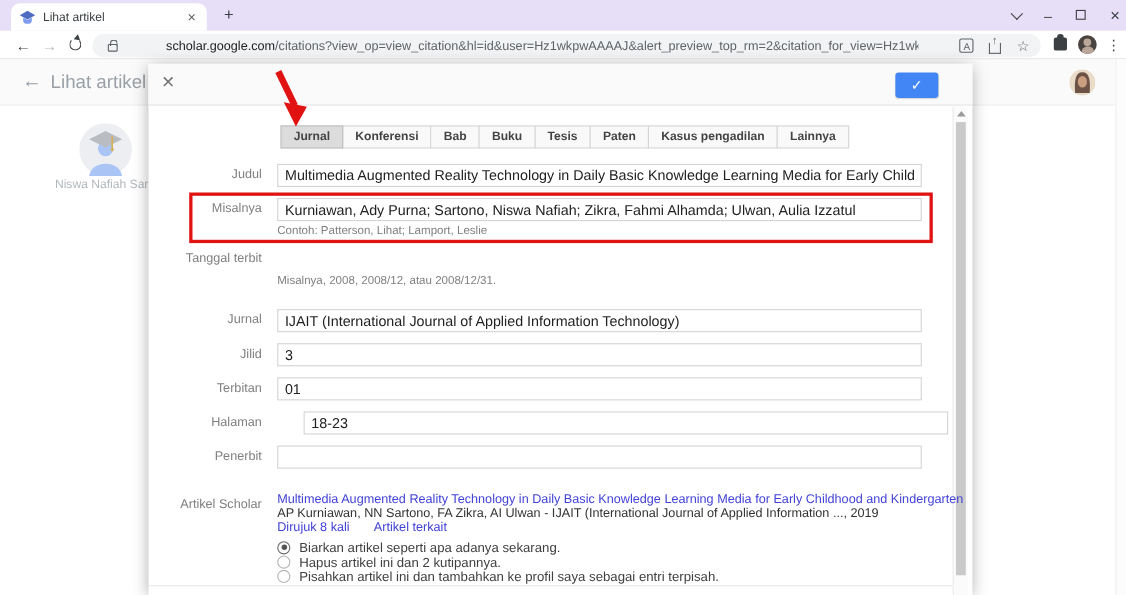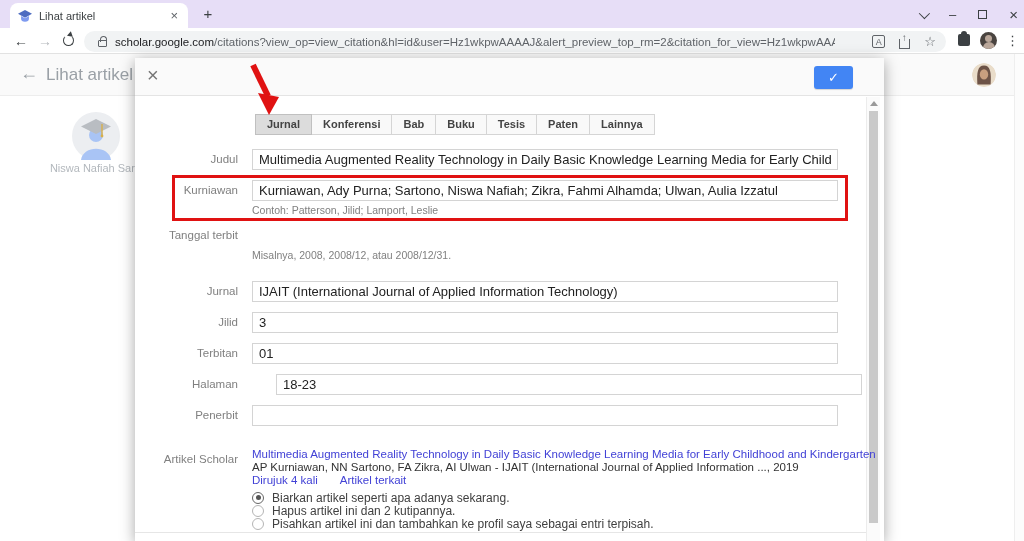--- a/index.html
+++ b/index.html
@@ -26,21 +26,21 @@
   .navicon.disabled { color:#b6b9bd; }
   #refresh-icon { position:absolute; left:63px; top:35px; width:11px; height:11px; border:1.6px solid #3c4043;
     border-radius:50%; border-top-color:transparent; }
   #refresh-icon::after { content:""; position:absolute; right:-3px; top:-3px; border:3px solid transparent; border-left:5px solid #3c4043; transform:rotate(40deg); }
   #omnibox { position:absolute; left:84px; top:31px; width:862px; height:21px; background:#f1f3f4; border-radius:11px;
     display:flex; align-items:center; padding:0 10px; }
   #lock-icon { width:9px; height:7px; border:1.2px solid #5f6368; border-radius:1px; position:relative; margin:3px 8px 0 4px; flex:none; }
   #lock-icon::before { content:""; position:absolute; left:1px; top:-5px; width:5px; height:5px; border:1.2px solid #5f6368;
     border-bottom:none; border-radius:4px 4px 0 0; }
   #url-text { font-size:11.5px; color:#5f6368; white-space:nowrap; overflow:hidden; max-width:720px; }
-  #url-domain { color:#202124; }
+  #url-domain { color:#202124;margin-left:36px; }
   .omni-right { margin-left:auto; display:flex; align-items:center; gap:14px; }
   .mini-icon { font-size:13px; color:#5f6368; line-height:1; }
   #translate-icon { width:13px; height:13px; border:1.2px solid #5f6368; border-radius:2px; font-size:9px; color:#5f6368;
     text-align:center; line-height:12px; }
   #share-icon { width:11px; height:10px; border:1.2px solid #5f6368; border-top:none; position:relative; margin-top:4px; }
   #share-icon::before { content:"↑"; position:absolute; left:1.5px; top:-7px; font-size:10px; color:#5f6368; }
   #ext-puzzle-icon { position:absolute; left:958px; top:34px; width:12px; height:12px; background:#3c4043;
     border-radius:2px; }
   #ext-puzzle-icon::before { content:""; position:absolute; left:3px; top:-3px; width:6px; height:6px; background:#3c4043; border-radius:50%; }
   #toolbar-avatar { position:absolute; left:980px; top:32px; width:17px; height:17px; border-radius:50%; background:#4a4440; overflow:hidden; }
@@ -173,29 +173,30 @@
       <span id="scroll-thumb"></span>
     </div>
 
     <div id="type-tabs">
       <span class="type-tab selected">Jurnal</span>
       <span class="type-tab">Konferensi</span>
       <span class="type-tab">Bab</span>
       <span class="type-tab">Buku</span>
       <span class="type-tab">Tesis</span>
       <span class="type-tab">Paten</span>
+      <span class="type-tab">Kasus pengadilan</span>
       <span class="type-tab">Lainnya</span>
     </div>
 
     <span class="field-label" style="top:95px;">Judul</span>
     <input class="field-input" style="top: 91px;" value="Multimedia Augmented Reality Technology in Daily Basic Knowledge Learning Media for Early Childhood and">
 
-    <span class="field-label" style="top:126px;">Kurniawan</span>
+    <span class="field-label" style="top:126px;">Misalnya</span>
     <input class="field-input" style="top: 122px;" value="Kurniawan, Ady Purna; Sartono, Niswa Nafiah; Zikra, Fahmi Alhamda; Ulwan, Aulia Izzatul">
-    <span class="field-hint" style="top:146px;">Contoh: Patterson, Jilid; Lamport, Leslie</span>
+    <span class="field-hint" style="top:146px;">Contoh: Patterson, Lihat; Lamport, Leslie</span>
 
     <span class="field-label" style="top:171px;">Tanggal terbit</span>
     <span class="field-hint" style="top:191px;">Misalnya, 2008, 2008/12, atau 2008/12/31.</span>
 
     <span class="field-label" style="top:227px;">Jurnal</span>
     <input class="field-input" style="top: 223px;" value="IJAIT (International Journal of Applied Information Technology)">
 
     <span class="field-label" style="top:258px;">Jilid</span>
     <input class="field-input" style="top: 254px;" value="3">
 
@@ -205,21 +206,21 @@
     <span class="field-label" style="top:320px;">Halaman</span>
     <input class="field-input" style="top: 316px; margin-left: 24px;" value="18-23">
 
     <span class="field-label" style="top:351px;">Penerbit</span>
     <input class="field-input" style="top: 347px;" value="">
 
     <span class="field-label" style="top:395px;">Artikel Scholar</span>
     <a class="sch-link" style="top:390px;" href="#">Multimedia Augmented Reality Technology in Daily Basic Knowledge Learning Media for Early Childhood and Kindergarten</a>
     <span id="sch-byline" style="top:403px;">AP Kurniawan, NN Sartono, FA Zikra, AI Ulwan - IJAIT (International Journal of Applied Information ..., 2019</span>
     <span id="sch-links" style="top:416px;">
-      <a href="#">Dirujuk 4 kali</a><a href="#">Artikel terkait</a>
+      <a href="#">Dirujuk 8 kali</a><a href="#">Artikel terkait</a>
     </span>
 
     <div class="radio-row" style="top:433px;">
       <span class="radio selected"></span>
       <span class="radio-label">Biarkan artikel seperti apa adanya sekarang.</span>
     </div>
     <div class="radio-row" style="top:446px;">
       <span class="radio"></span>
       <span class="radio-label">Hapus artikel ini dan 2 kutipannya.</span>
     </div>

